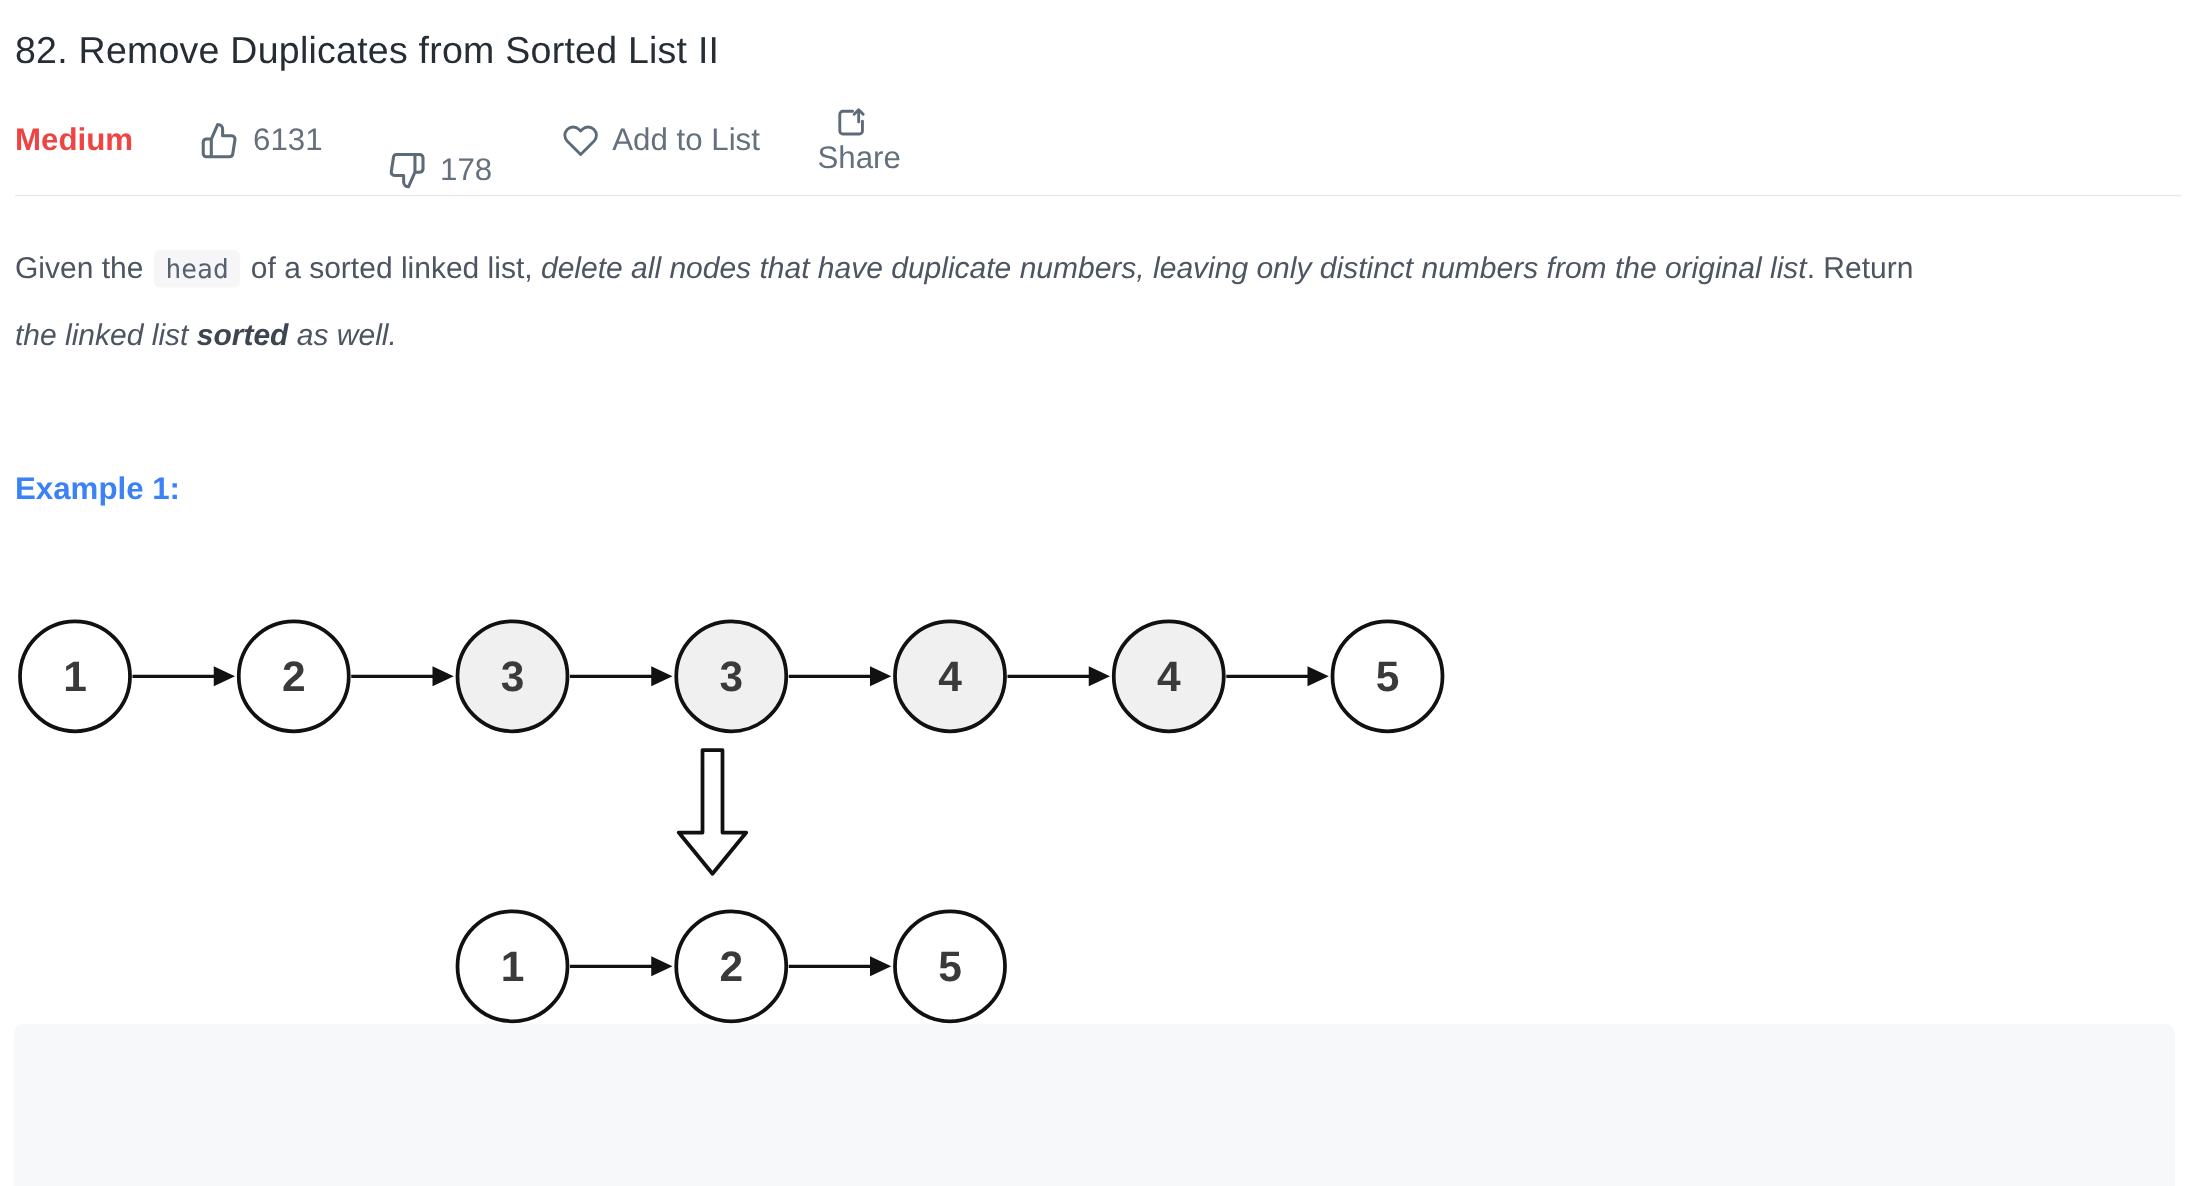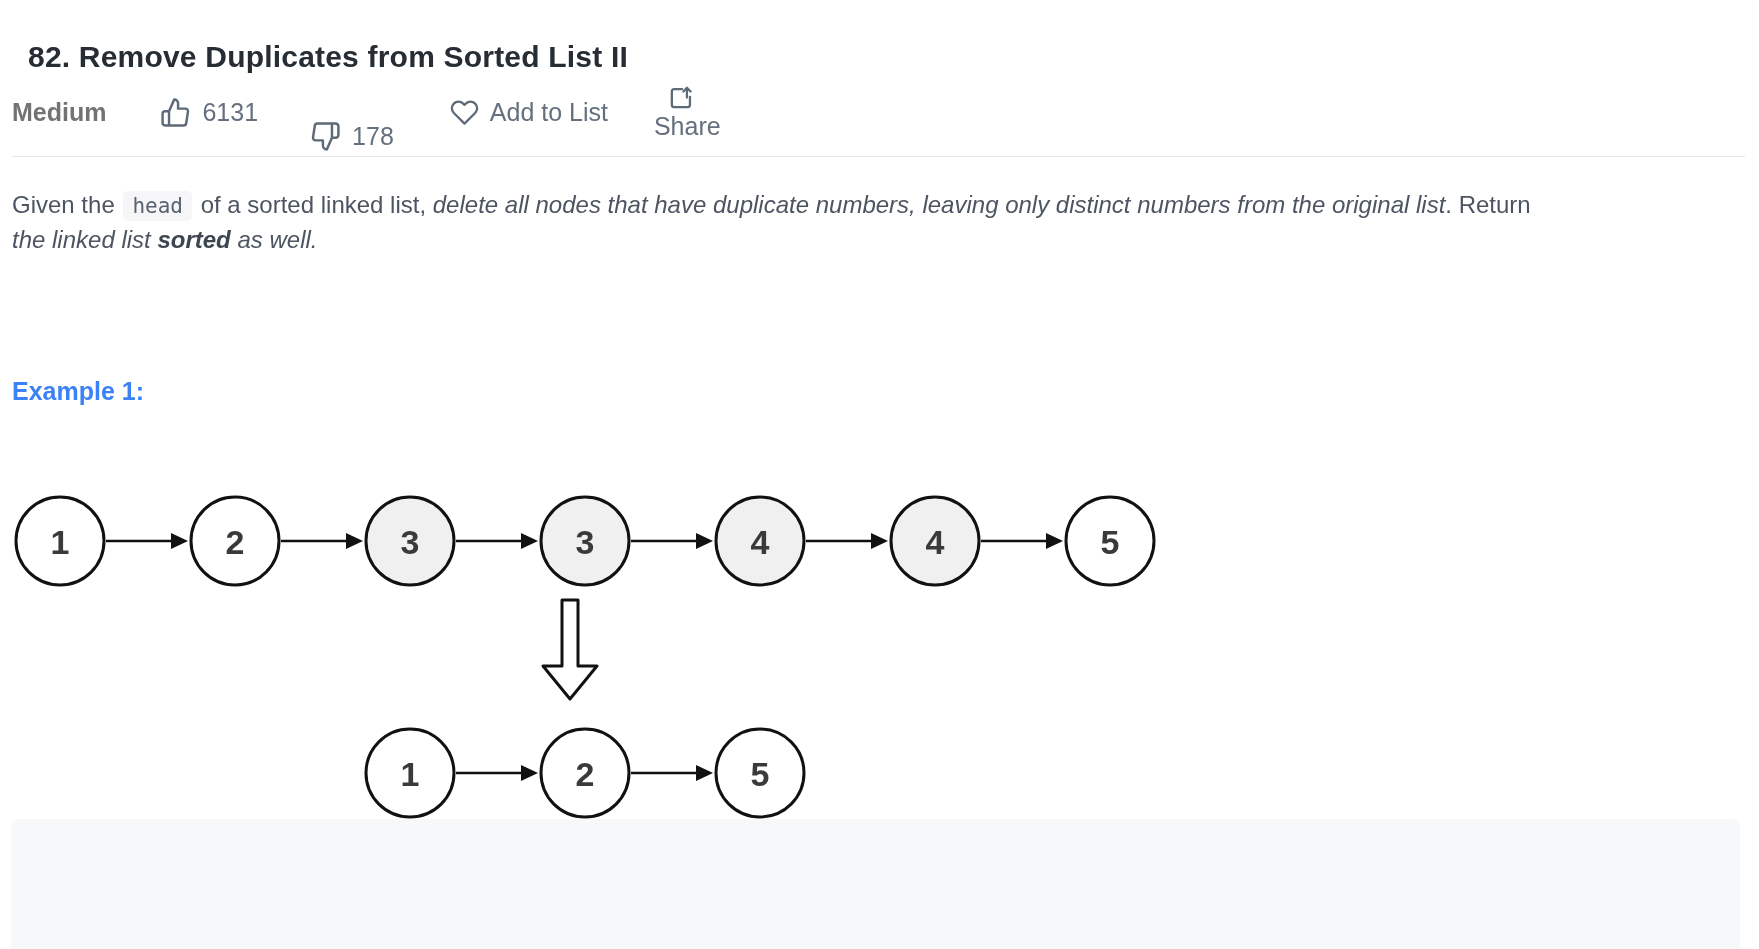--- a/index.html
+++ b/index.html
@@ -4,22 +4,22 @@
 <style>
   html,body{margin:0;padding:0;background:#ffffff;}
   .page{
     position:relative;
     width:1759px;height:949px;
     background:#ffffff;
     font-family:"Liberation Sans",sans-serif;
     overflow:hidden;
   }
   .page-title{
-    position:absolute;left:12px;top:24px;margin:16px;
-    font-size:30px;font-weight:700;color:#262d35;letter-spacing:.2px;
+    position:absolute;left:12px;top:24px;margin:0;
+    font-size:30px;font-weight:400;color:#262d35;letter-spacing:.2px;
   }
   .meta-row{
     position:absolute;left:12px;top:92px;height:40px;
     display:flex;align-items:center;
   }
   .difficulty{font-size:25px;font-weight:700;}
   .meta-group{
     display:inline-flex;align-items:center;
     color:#64707d;font-size:25px;cursor:pointer;text-align:center;
   }
@@ -27,21 +27,21 @@
   .g-like{margin-left:54px;}
   .g-dislike{margin-left:52px;margin-top:48px;}
   .g-add{margin-left:56px;}
   .g-share{margin-left:46px;flex-direction:column;}
   .divider{
     position:absolute;left:12px;top:156px;width:1733px;height:1px;
     background:#e7e8ea;
   }
   .description{
     position:absolute;left:12px;top:188px;width:1528px;margin:0;
-    font-size:24px;line-height:34px;color:#4c5561;
+    font-size:24px;line-height:53px;color:#4c5561;
   }
   .seg-normal{font-style:normal;}
   .seg-italic{font-style:italic;}
   .seg-bold-italic{font-style:italic;font-weight:700;color:#3d4650;}
   .seg-code{
     font-family:"DejaVu Sans Mono",monospace;
     font-size:21px;color:#566270;
     background:#f6f6f8;border-radius:5px;padding:3px 9px;margin:0 2px;
   }
   .example-heading{
@@ -60,21 +60,21 @@
   .code-label{font-weight:700;margin-right:16px;}
 </style>
 </head>
 <body>
 
 <div class="page">
 
   <h1 class="page-title">82. Remove Duplicates from Sorted List II</h1>
 
   <div class="meta-row">
-    <span class="difficulty" style="color: #737373;">Medium</span>
+    <span class="difficulty" style="color: #ef4444;">Medium</span>
 
     <span class="meta-group g-like">
       <span class="icon">
         <svg width="31" height="31" viewBox="0 0 24 24" fill="none" stroke="currentColor" stroke-width="1.9" stroke-linejoin="round">
           <path d="M14 9V5a3 3 0 0 0-3-3l-4 9v11h11.28a2 2 0 0 0 2-1.7l1.38-9a2 2 0 0 0-2-2.3zM7 22H4a2 2 0 0 1-2-2v-7a2 2 0 0 1 2-2h3"></path>
         </svg>
       </span>
       <span>6131</span>
     </span>
 

